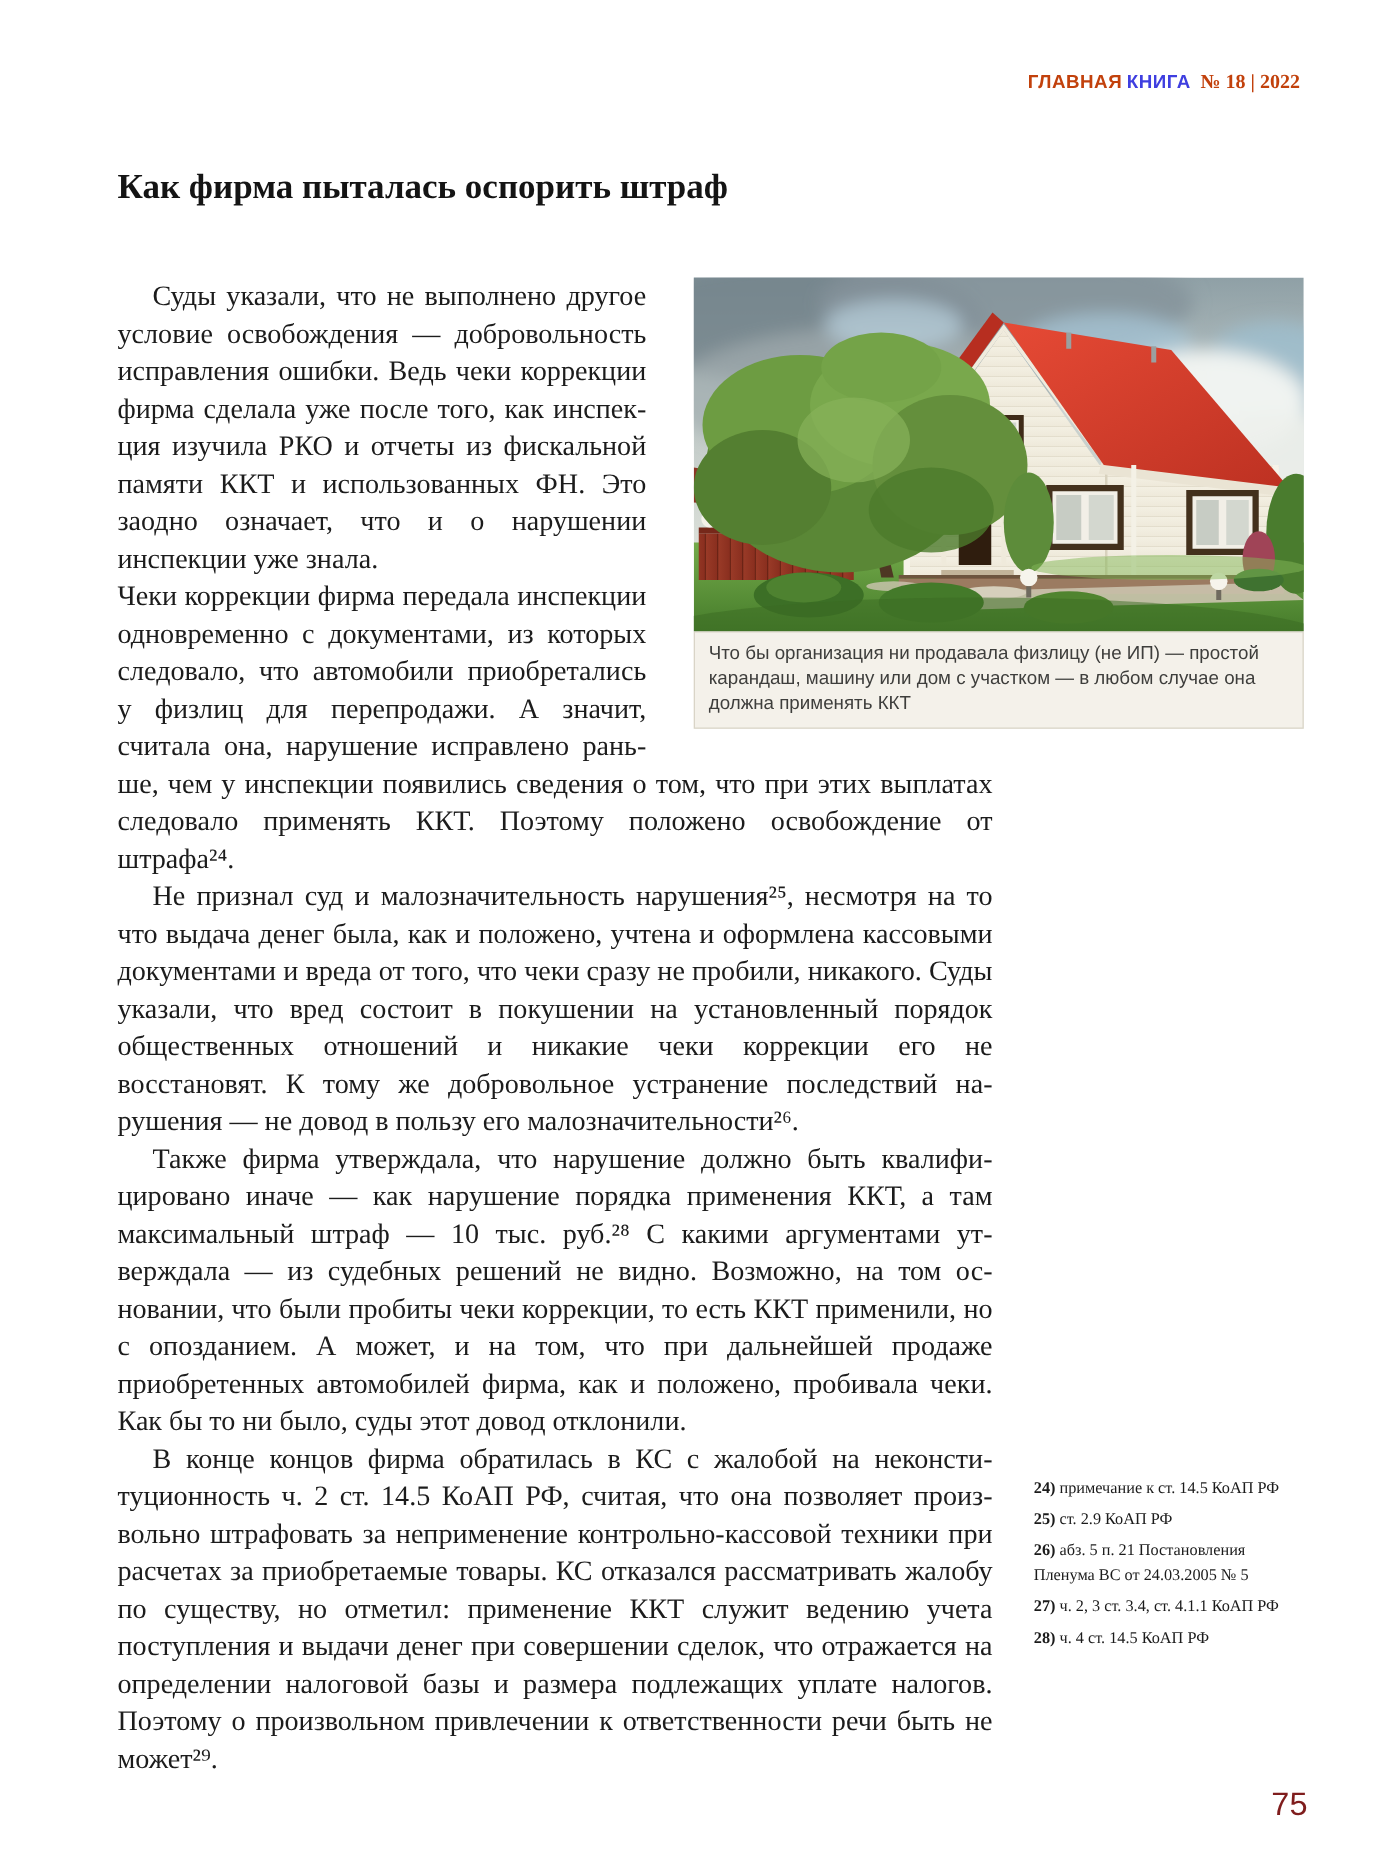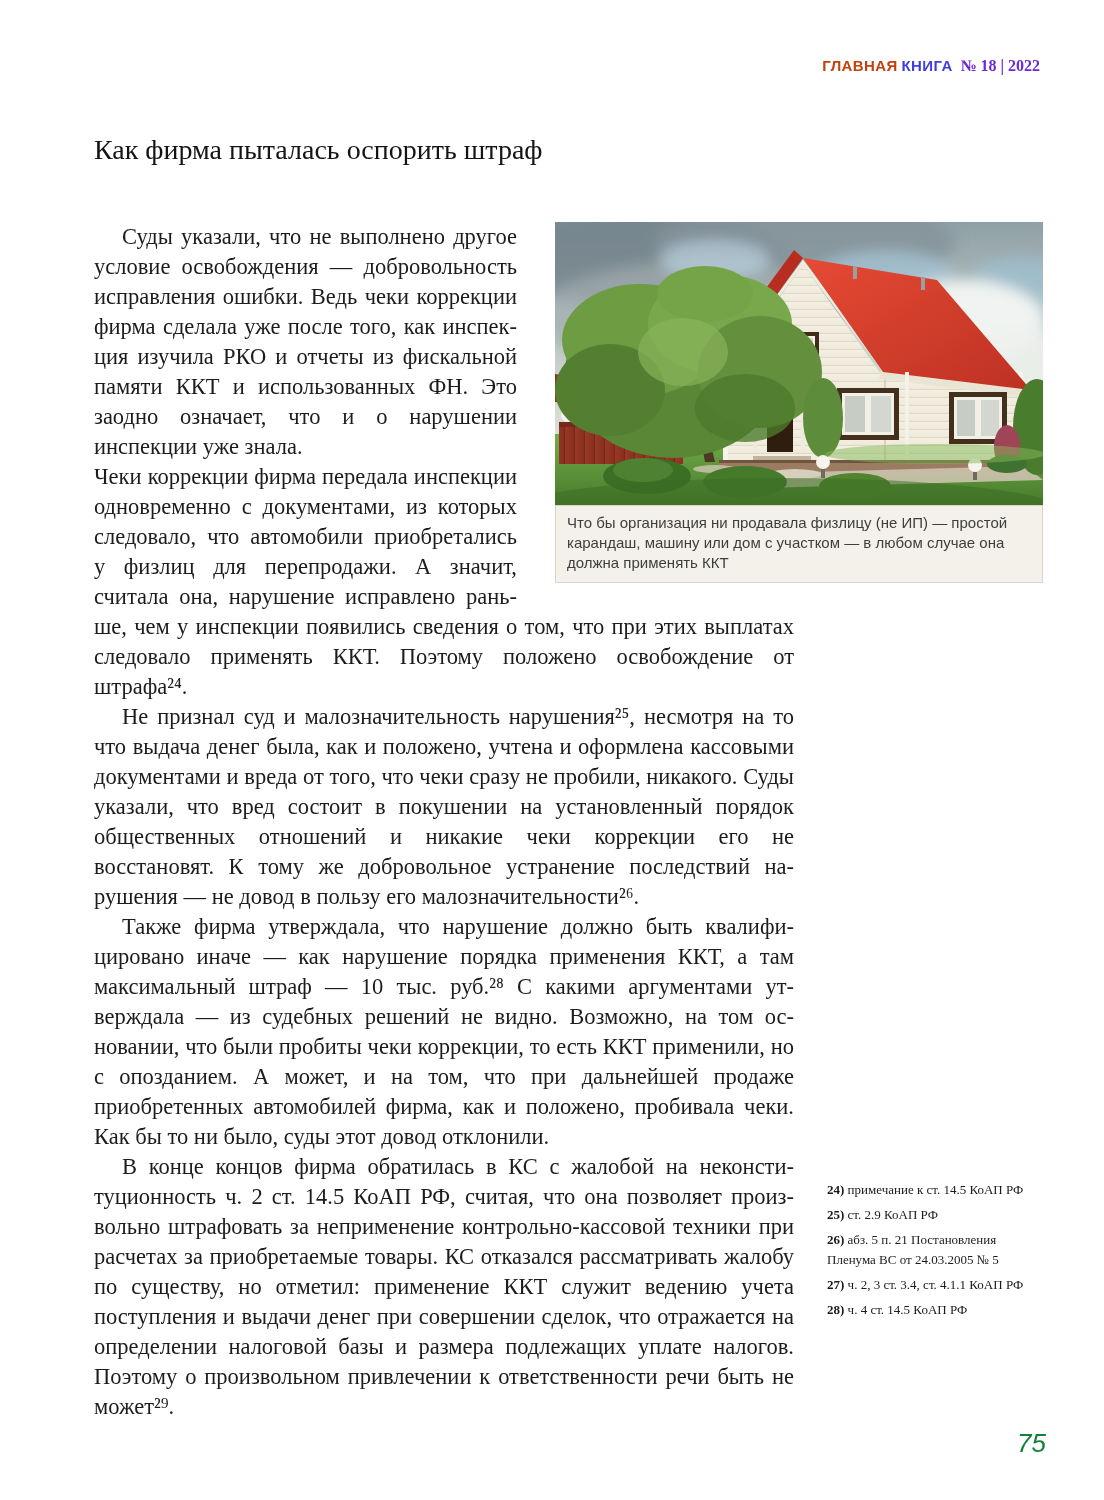--- a/index.html
+++ b/index.html
@@ -9,26 +9,26 @@
     font-family:"Liberation Serif","DejaVu Serif",serif; color:#1c1c1c;
   }
 
   
   .masthead {
     position:absolute; top:57px; right:64px;
     font-size:15px; line-height:18px; font-weight:bold; white-space:nowrap;
   }
   .brand-black { font-family:"Liberation Sans","DejaVu Sans",sans-serif; color:#c2410c; letter-spacing:.4px; }
   .brand-blue  { font-family:"Liberation Sans","DejaVu Sans",sans-serif; color:#3f3fe0; letter-spacing:.4px; }
-  .issue       { font-family:"Liberation Serif","DejaVu Serif",serif; color:#6d28d9; font-size:16px; margin-left:4px; }
+  .issue       { font-family:"Liberation Serif","DejaVu Serif",serif; color:#c2410c; font-size:16px; margin-left:4px; }
 
   
   .page-title {
     position:absolute; left:94px; top:133px; width:620px; margin:0;
-    font-size:28px; line-height:34px; font-weight:normal; color:#141414;
+    font-size:28px; line-height:34px; font-weight:bold; color:#141414;
   }
 
   
   .article {
     position:absolute; left:94px; top:222px; width:700px;
     font-size:22.5px; line-height:30px; text-align:justify;
     hyphens:manual; color:#1c1c1c;
   }
   .article p { margin:0; }
   .article p.indent { text-indent:28px; }
@@ -50,21 +50,21 @@
     position:absolute; left:827px; top:1180px; width:216px;
     font-size:13px; line-height:20px; color:#1b1b1b; text-align:left;
   }
   .note { margin:0 0 5px 0; }
   .note b { font-weight:bold; }
 
   
   .page-number {
     position:absolute; top:1428px; right:58px;
     font-family:"Liberation Sans","DejaVu Sans",sans-serif;
-    font-size:26px; color:#15803d;font-style:italic;
+    font-size:26px; color:#7f1d1d;
   }
 </style>
 </head>
 <body>
 
 <div class="page">
 
   <header class="masthead">
     <span class="brand-black">ГЛАВНАЯ</span>
     <span class="brand-blue">КНИГА</span>

